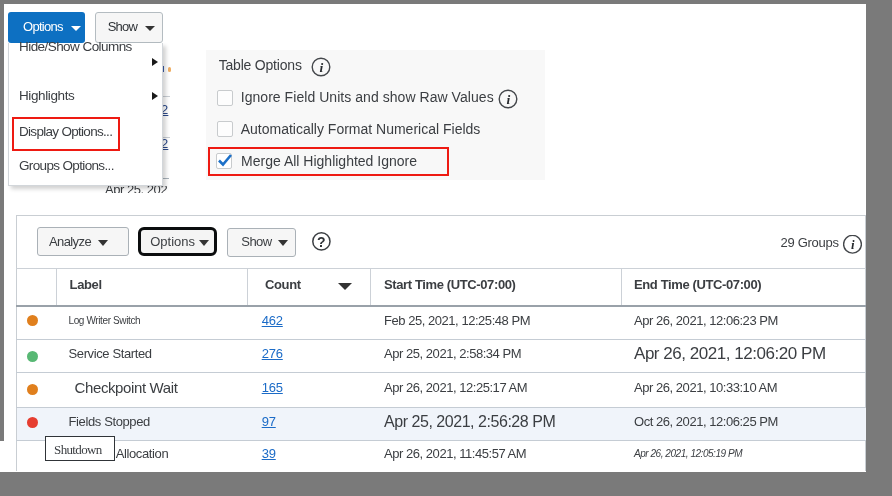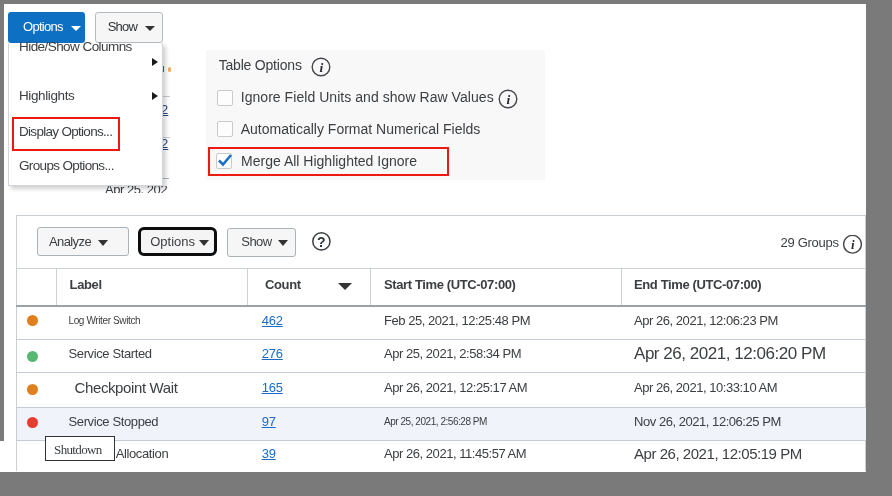--- a/index.html
+++ b/index.html
@@ -121,37 +121,37 @@
 <div class="abs" style="left:16px;top:440px;width:849.5px;height:1px;background:#c5ccd4;"></div>
 
 <div class="dot" style="left:27.2px;top:315.3px;background:#e07f1d;"></div>
 <div class="dot" style="left:27.2px;top:350.5px;background:#58b874;"></div>
 <div class="dot" style="left:27.2px;top:383.5px;background:#e07f1d;"></div>
 <div class="dot" style="left:27.2px;top:417.3px;background:#e63d30;"></div>
 
 <span class="txt" style="left:68.5px;top:313.9px;font-size:10px;line-height:13px;letter-spacing:-0.38px;">Log Writer Switch</span>
 <span class="txt" style="left:68.5px;top:347.3px;font-size:13px;line-height:13px;letter-spacing:-0.38px;">Service Started</span>
 <span class="txt" style="left:68.5px;top:381.3px;font-size:15px;line-height:13px;letter-spacing:-0.38px;margin-left:6px;">Checkpoint Wait</span>
-<span class="txt" style="left:68.5px;top:414.9px;font-size:13px;line-height:13px;letter-spacing:-0.38px;">Service Stopped</span>
+<span class="txt" style="left:68.5px;top:414.9px;font-size:13px;line-height:13px;letter-spacing:-0.38px;">Fields Stopped</span>
 <span class="txt" style="left:68.5px;top:446.9px;font-size:13px;line-height:13px;letter-spacing:-0.38px;">Memory Allocation</span>
 
 <span class="txt" style="left:261.7px;top:313.9px;font-size:13px;line-height:13px;letter-spacing:-0.2px;"><a class="lnk">462</a></span>
 <span class="txt" style="left:261.7px;top:347.3px;font-size:13px;line-height:13px;letter-spacing:-0.2px;text-align:right;"><a class="lnk">276</a></span>
 <span class="txt" style="left:261.7px;top:381.3px;font-size:13px;line-height:13px;letter-spacing:-0.2px;"><a class="lnk">165</a></span>
 <span class="txt" style="left:261.7px;top:414.9px;font-size:13px;line-height:13px;letter-spacing:-0.2px;"><a class="lnk">97</a></span>
 <span class="txt" style="left:261.7px;top:446.9px;font-size:13px;line-height:13px;letter-spacing:-0.2px;"><a class="lnk">39</a></span>
 
 <span class="txt" style="left:384px;top:313.9px;font-size:13px;line-height:13px;letter-spacing:-0.46px;">Feb 25, 2021, 12:25:48 PM</span>
 <span class="txt" style="left:384px;top:347.3px;font-size:13px;line-height:13px;letter-spacing:-0.46px;">Apr 25, 2021, 2:58:34 PM</span>
 <span class="txt" style="left:384px;top:381.3px;font-size:13px;line-height:13px;letter-spacing:-0.46px;">Apr 26, 2021, 12:25:17 AM</span>
-<span class="txt" style="left:384px;top:414.9px;font-size:10px;line-height:13px;letter-spacing:-0.46px;">Apr 25, 2021, 2:56:28 PM</span>
+<span class="txt" style="left:384px;top:414.9px;font-size:16px;line-height:13px;letter-spacing:-0.46px;">Apr 25, 2021, 2:56:28 PM</span>
 <span class="txt" style="left:384px;top:446.9px;font-size:13px;line-height:13px;letter-spacing:-0.46px;">Apr 26, 2021, 11:45:57 AM</span>
 
 <span class="txt" style="left:634px;top:313.9px;font-size:13px;line-height:13px;letter-spacing:-0.46px;">Apr 26, 2021, 12:06:23 PM</span>
 <span class="txt" style="left:634px;top:347.3px;font-size:17px;line-height:13px;letter-spacing:-0.46px;">Apr 26, 2021, 12:06:20 PM</span>
 <span class="txt" style="left:634px;top:381.3px;font-size:13px;line-height:13px;letter-spacing:-0.46px;">Apr 26, 2021, 10:33:10 AM</span>
-<span class="txt" style="left:634px;top:414.9px;font-size:13px;line-height:13px;letter-spacing:-0.46px;">Nov 26, 2021, 12:06:25 PM</span>
-<span class="txt" style="left:634px;top:446.9px;font-size:15px;line-height:13px;letter-spacing:-0.46px;">Apr 26, 2021, 12:05:19 PM</span>
+<span class="txt" style="left:634px;top:414.9px;font-size:13px;line-height:13px;letter-spacing:-0.46px;">Oct 26, 2021, 12:06:25 PM</span>
+<span class="txt" style="left:634px;top:446.9px;font-size:10px;line-height:13px;letter-spacing:-0.46px;font-style:italic;">Apr 26, 2021, 12:05:19 PM</span>
 
 <div class="abs" style="left:45.4px;top:436.3px;width:69.2px;height:24.8px;background:#fff;border:1.7px solid #303438;box-sizing:border-box;"></div>
 <span class="txt" style="left:54.1px;top:442.6px;font-size:13px;line-height:13px;letter-spacing:-0.65px;font-family:Liberation Serif, serif;">Shutdown</span>
 
 <div class="abs" style="left:0;top:471.5px;width:866.4px;height:24.5px;background:#7a7a7a;"></div>
 
 </body></html>

